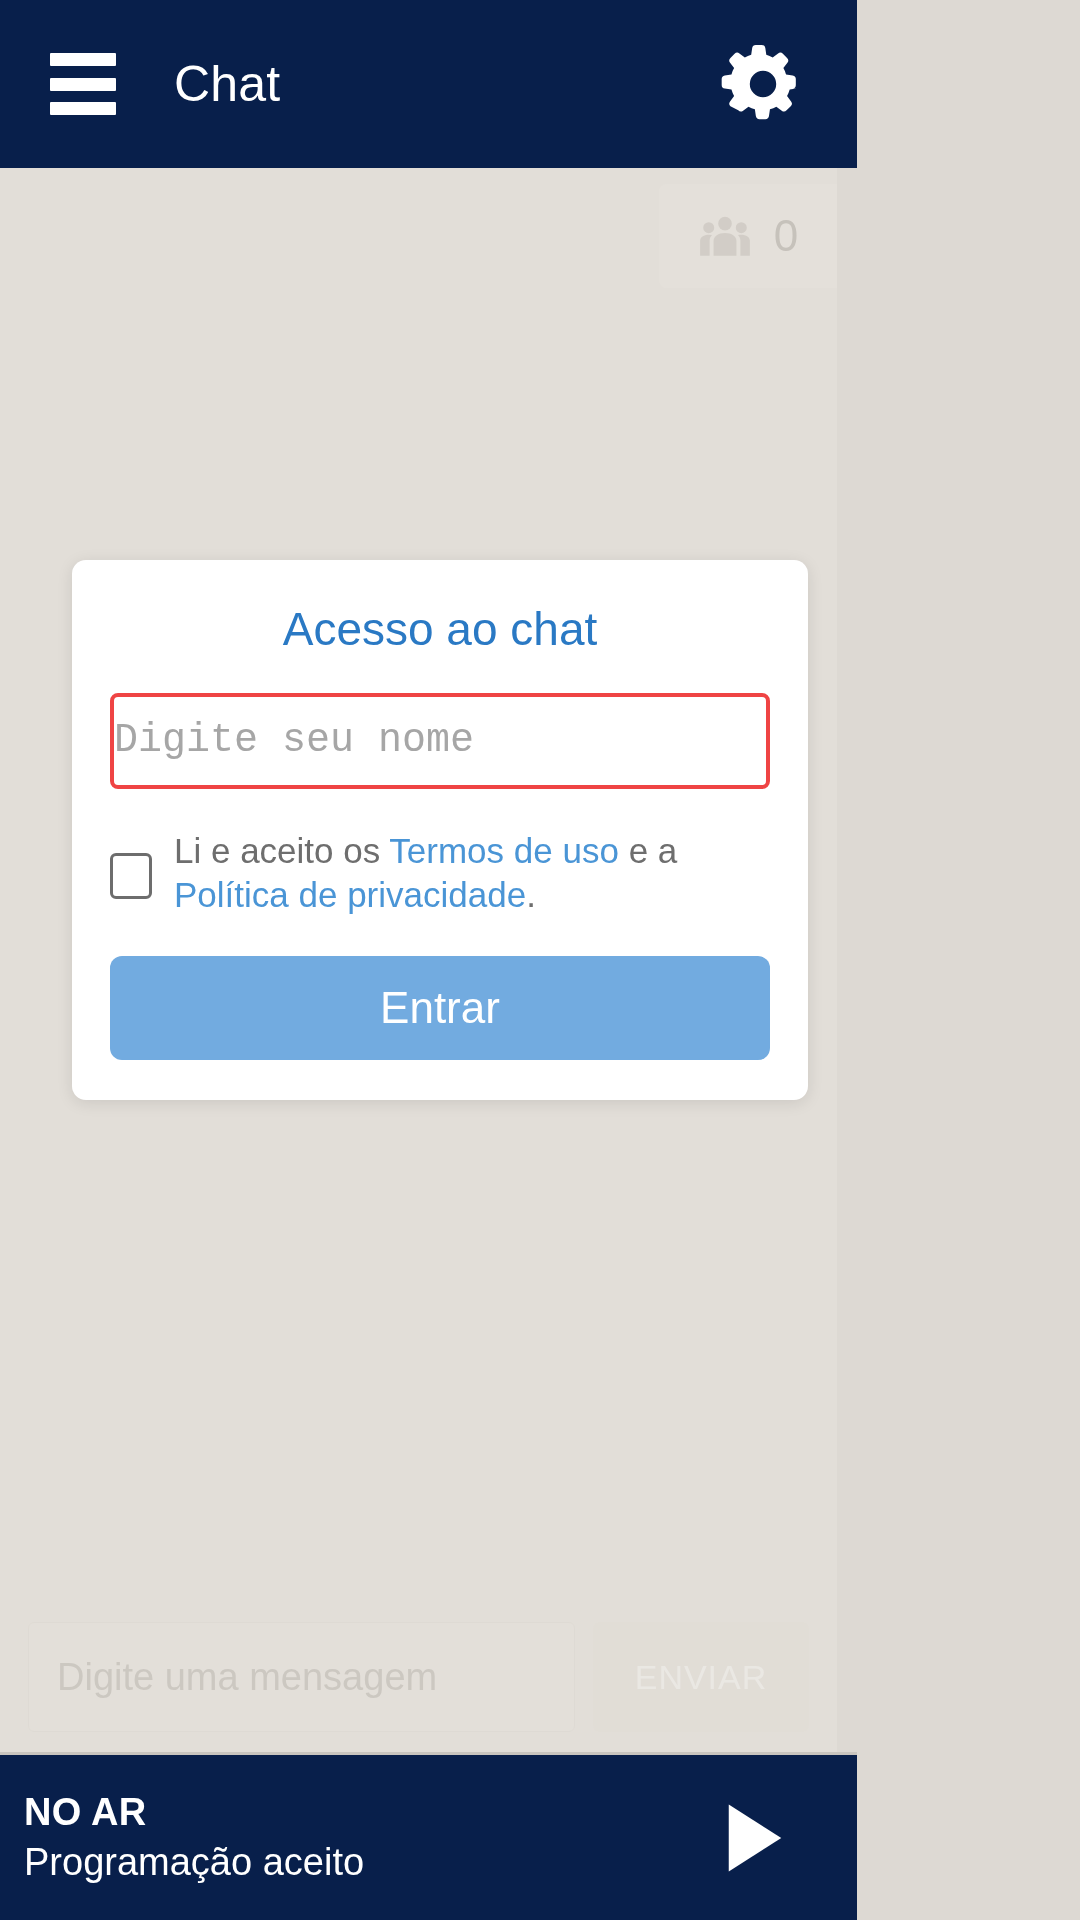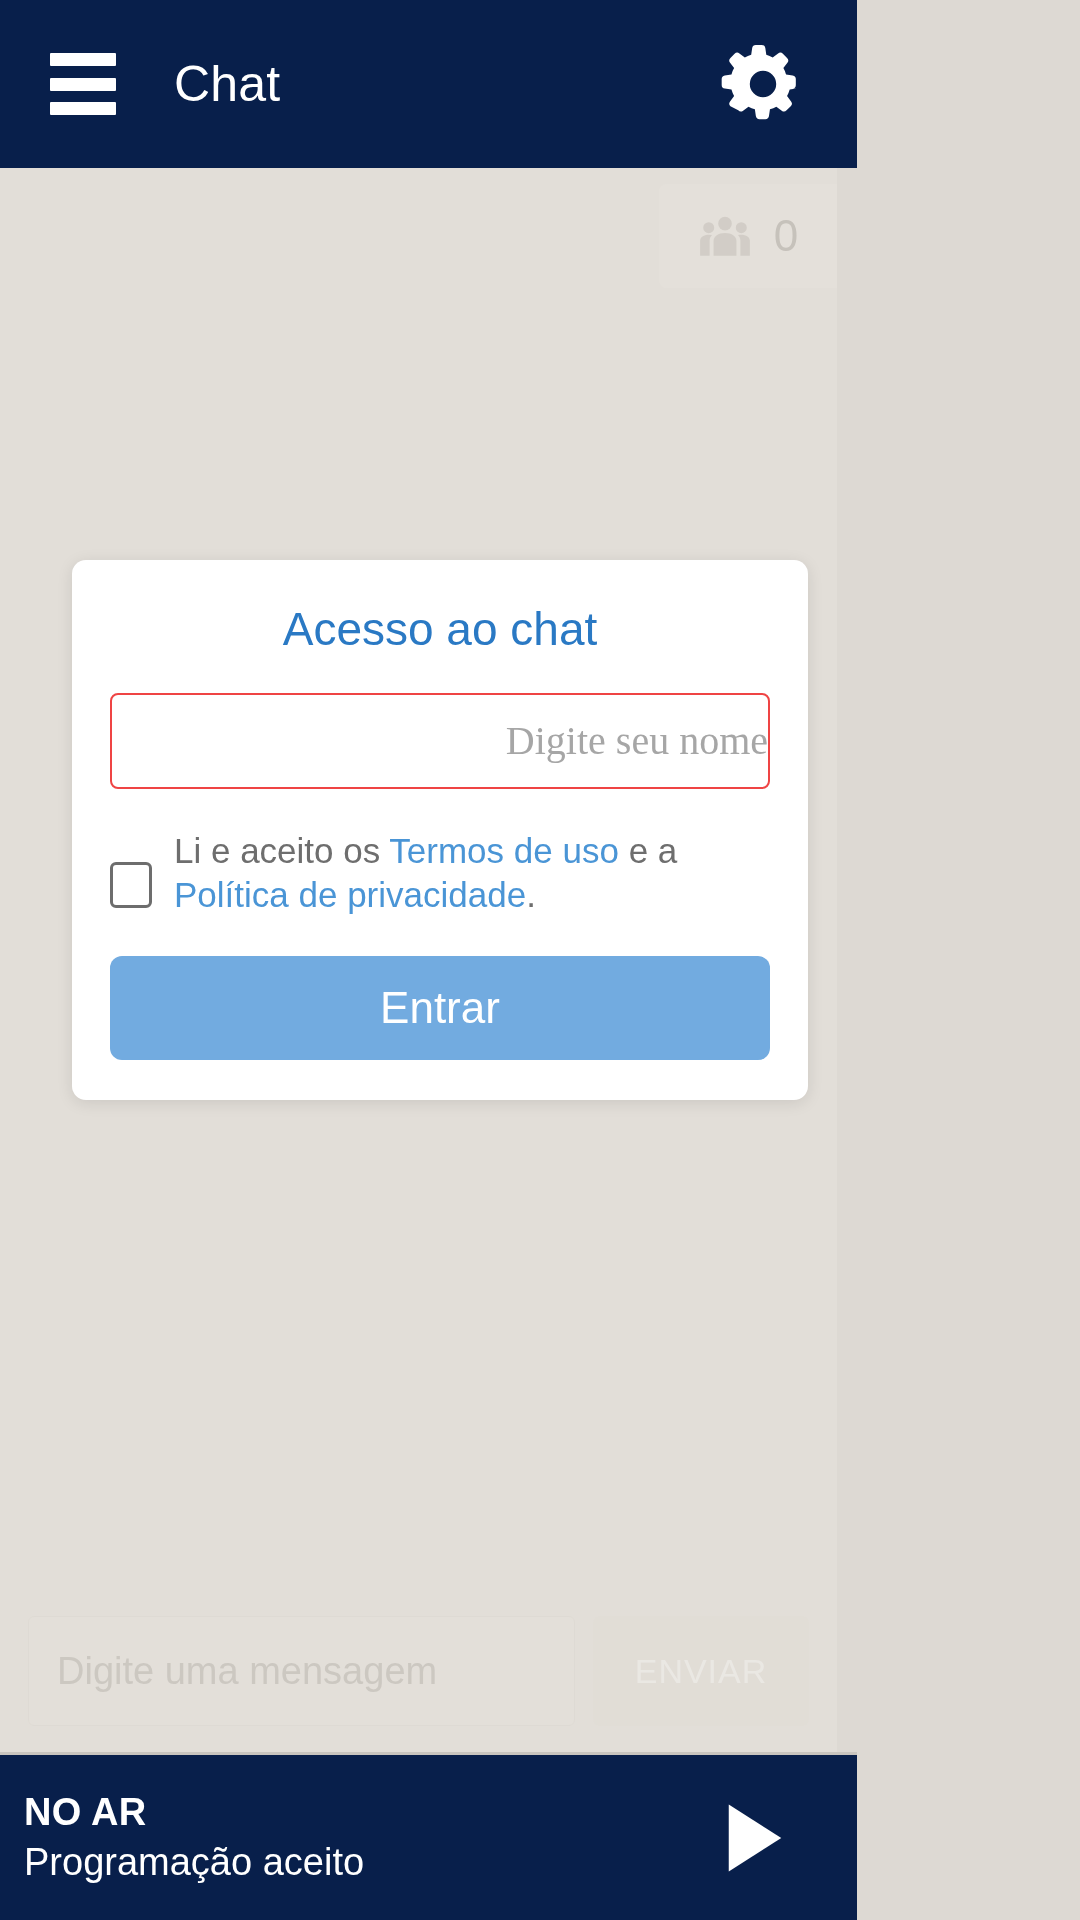--- a/index.html
+++ b/index.html
@@ -96,34 +96,34 @@
     color:#2a79c4;
     font-size:46px;
     font-weight:400;
     line-height:1.1;
     margin-bottom:38px;
   }
   .name-input {
     display:block;
     width:100%;
     height:96px;
-    border:2px solid #ef4444;
+    border:4px solid #ef4444;
     border-radius:8px;
     background:#ffffff;
-    font-family:Liberation Serif, serif;
+    font-family:Liberation Mono, monospace;
     font-size:40px;
     color:#555555;
-    text-align:right;
+    text-align:left;
     outline:none;
   }
   .name-input::placeholder { color:#a6a6a6; }
 
   .terms-row {
     display:flex;
-    align-items:center;
+    align-items:flex-start;
     margin-top:40px;
     gap:22px;
   }
   .terms-checkbox {
     flex:0 0 auto;
     width:42px; height:46px;
     margin-top:24px;
     border:3px solid #6d6d6d;
     border-radius:6px;
     background:#ffffff;
@@ -152,21 +152,21 @@
     border-radius:12px;
     color:#ffffff;
     font-family:"Liberation Sans", sans-serif;
     font-size:44px;
     cursor:pointer;
   }
 
   
   .composer {
     position:absolute;
-    left:0; right:20px; bottom:26px;
+    left:0; right:20px; bottom:20px;
     height:110px;
     display:flex;
     align-items:stretch;
     padding:0 28px 0 28px;
     gap:18px;
     opacity:.30;
   }
   .message-input {
     flex:1 1 auto;
     border:1px solid #d6d2cb;

